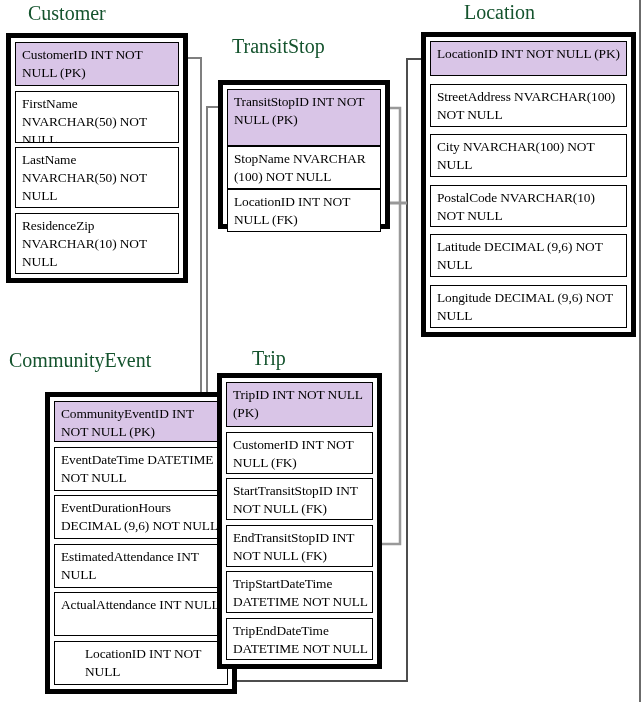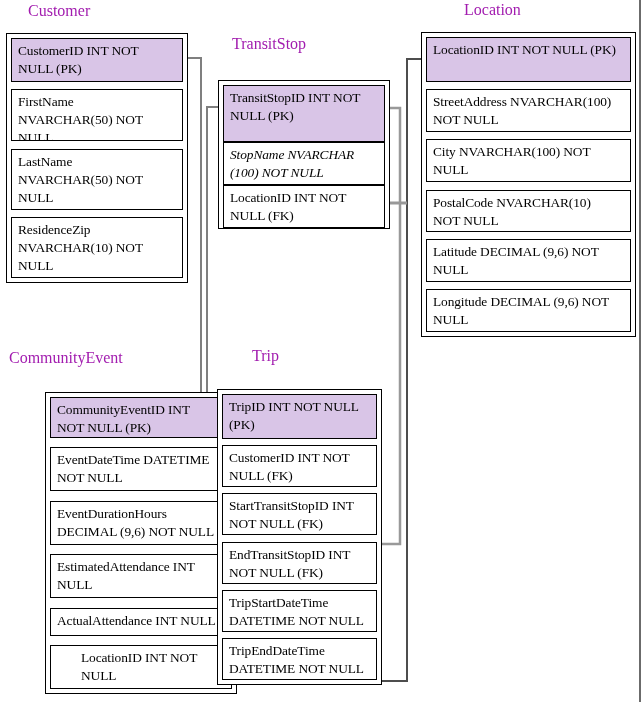--- a/index.html
+++ b/index.html
@@ -5,28 +5,28 @@
   html,body{margin:0;padding:0;background:#ffffff;}
   #canvas{
     position:relative;
     width:644px;height:702px;
     background:#ffffff;
     font-family:"Liberation Serif","DejaVu Serif",serif;
     overflow:hidden;
   }
   .entity-title{
     position:absolute;
-    font-size:16px;
-    color:#a21caf;
+    font-size:20px;
+    color:#14532d;
     white-space:nowrap;
   }
   .entity-box{
     position:absolute;
     box-sizing:border-box;
-    border:1px solid #000000;
+    border:5px solid #000000;
     background:#fff;
     padding:4px;
     display:flex;
     flex-direction:column;
     justify-content:space-between;
   }
   .attr-row{
     box-sizing:border-box;
     border:1px solid #000;
     background:#fff;
@@ -83,28 +83,28 @@
 NVARCHAR(50) NOT
 NULL</div>
         <div class="attr-row" style="height: 61px;">ResidenceZip
 NVARCHAR(10) NOT
 NULL</div>
       </div>
       <div class="entity-title" style="left: 232px; top: 35px;">TransitStop</div>
       <div class="entity-box" style="left: 218px; top: 80px; width: 172px; height: 149px;">
         <div class="attr-row pk" style="height: 57px;">TransitStopID INT NOT
 NULL (PK)</div>
-        <div class="attr-row" style="height: 43px; font-style: italic;">StopName NVARCHAR
+        <div class="attr-row" style="height: 43px;">StopName NVARCHAR
 (100) NOT NULL</div>
         <div class="attr-row" style="height: 43px;">LocationID INT NOT
 NULL (FK)</div>
       </div>
       <div class="entity-title" style="left: 464px; top: 1px;">Location</div>
       <div class="entity-box" style="left: 421px; top: 32px; width: 215px; height: 305px;">
-        <div class="attr-row pk" style="height: 45px;">LocationID INT NOT NULL (PK)</div>
+        <div class="attr-row pk" style="height: 35px;">LocationID INT NOT NULL (PK)</div>
         <div class="attr-row" style="height: 43px;">StreetAddress NVARCHAR(100)
 NOT NULL</div>
         <div class="attr-row" style="height: 43px;">City NVARCHAR(100) NOT
 NULL</div>
         <div class="attr-row" style="height: 42px;">PostalCode NVARCHAR(10)
 NOT NULL</div>
         <div class="attr-row" style="height: 43px;">Latitude DECIMAL (9,6) NOT
 NULL</div>
         <div class="attr-row" style="height: 43px;">Longitude DECIMAL (9,6) NOT
 NULL</div>
@@ -112,26 +112,26 @@
       <div class="entity-title" style="left: 9px; top: 349px;">CommunityEvent</div>
       <div class="entity-box" style="left: 6px; top: 392px; width: 192px; height: 302px; margin-left: 39px;">
         <div class="attr-row pk" style="height: 41px;">CommunityEventID INT
 NOT NULL (PK)</div>
         <div class="attr-row" style="height: 44px;">EventDateTime DATETIME
 NOT NULL</div>
         <div class="attr-row" style="height: 44px;">EventDurationHours
 DECIMAL (9,6) NOT NULL</div>
         <div class="attr-row" style="height: 44px;">EstimatedAttendance INT
 NULL</div>
-        <div class="attr-row" style="height: 28px;">ActualAttendance INT NULL</div>
+        <div class="attr-row" style="height: 44px;">ActualAttendance INT NULL</div>
         <div class="attr-row" style="height: 44px; padding-left: 30px;">LocationID INT NOT NULL
 (FK)</div>
       </div>
       <div class="entity-title" style="left: 252px; top: 347px;">Trip</div>
-      <div class="entity-box" style="left: 217px; top: 373px; width: 165px; height: 296px; margin-top: 16px;">
+      <div class="entity-box" style="left: 217px; top: 373px; width: 165px; height: 296px;">
         <div class="attr-row pk" style="height: 45px;">TripID INT NOT NULL
 (PK)</div>
         <div class="attr-row" style="height: 42px;">CustomerID INT NOT
 NULL (FK)</div>
         <div class="attr-row" style="height: 42px;">StartTransitStopID INT
 NOT NULL (FK)</div>
         <div class="attr-row" style="height: 42px;">EndTransitStopID INT
 NOT NULL (FK)</div>
         <div class="attr-row" style="height: 42px;">TripStartDateTime
 DATETIME NOT NULL</div>

